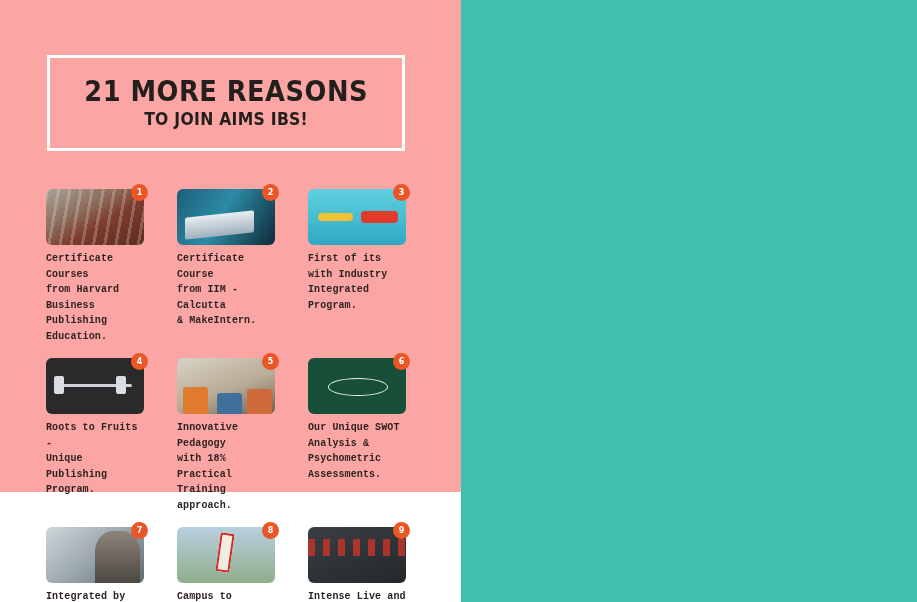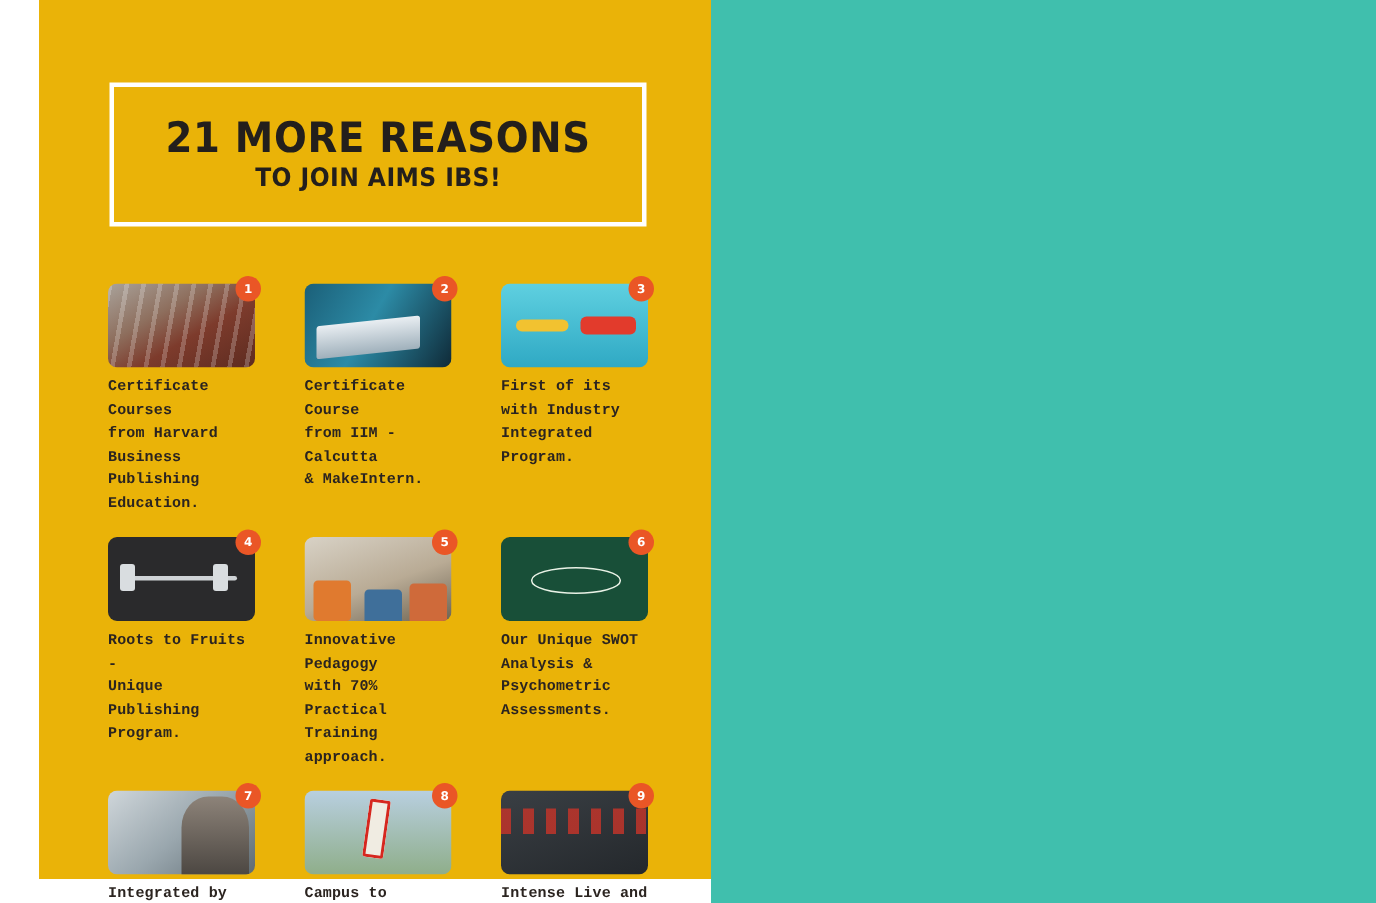--- a/index.html
+++ b/index.html
@@ -8,24 +8,23 @@
     font-family:"Liberation Sans", sans-serif;
     background:#ffffff;
     overflow:hidden;
   }
   #poster {
     position:relative;
     width:917px; height:602px;
     display:flex;
   }
   .panel-left {
-    width:461px; height:586px;
-    background:#eab308;
-    position:relative;
-    margin-left:26px;
+    width:461px; height:492px;
+    background:#fca5a5;
+    position:relative;
   }
   .panel-right {
     width:456px; height:602px;
     background:#40bfad;
     position:relative;
   }
 
   
   .title-box {
     position:absolute;
@@ -201,21 +200,21 @@
 Unique Publishing Program.</div>
         </div>
         <div class="card">
           <div class="thumb">
             <div class="thumb-img">
               <div class="art a-class"></div>
             </div>
             <div class="badge">5</div>
           </div>
           <div class="caption">Innovative Pedagogy
-with 70% Practical
+with 18% Practical
 Training approach.</div>
         </div>
         <div class="card">
           <div class="thumb">
             <div class="thumb-img">
               <div class="art a-swot"></div>
             </div>
             <div class="badge">6</div>
           </div>
           <div class="caption">Our Unique SWOT

